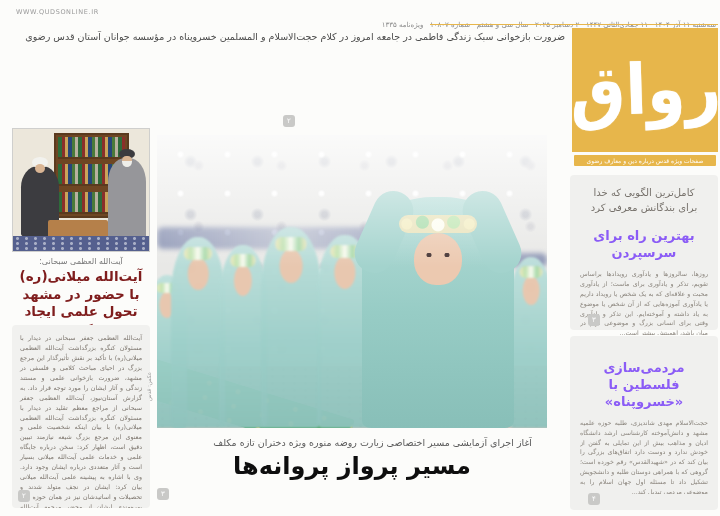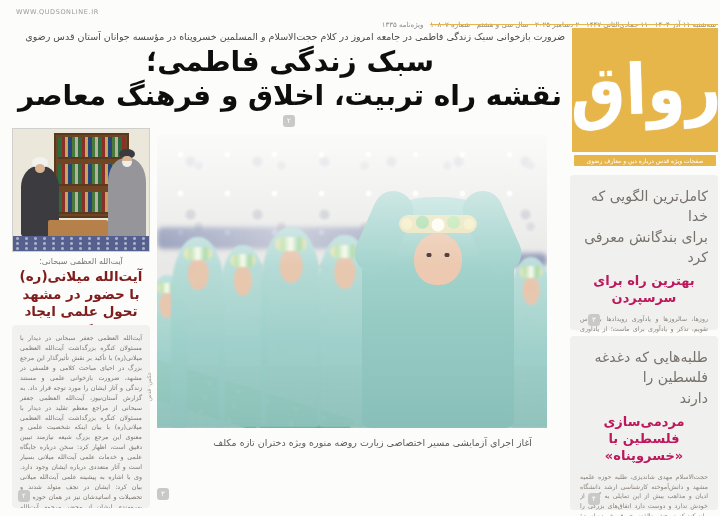--- a/index.html
+++ b/index.html
@@ -205,24 +205,24 @@
     font-size:24px; font-weight:bold; color:#0e0e0e; text-align:center;
   }
   .badge-feature{ left:157px; top:488px; }
   
   .rbox{
     position:absolute; right:2px; width:148px; background:#f0f0ee; border-radius:4px;
     box-sizing:border-box; padding:11px 10px 18px 10px; text-align:center;
   }
   .rbox1{ top:175px; height:155px; }
   .rbox2{ top:336px; height:174px; }
-  .rbox .kicker{ font-size:14px; line-height:1.45; color:#76716b; white-space:pre-line;text-align:right; }
+  .rbox .kicker{ font-size:10px; line-height:1.45; color:#76716b; white-space:pre-line; }
   .rbox .headline{
-    font-size:13px; line-height:1.3; font-weight:bold; color:#be185d;
-    margin-top:6px; white-space:pre-line;
+    font-size:13px; line-height:1.3; font-weight:bold; color:#8b5cf6;
+    margin-top:13px; white-space:pre-line;
   }
   .rbox .body{
     margin-top:7px; font-size:6.3px; line-height:1.58; color:#8a847c;
     text-align:justify; overflow:hidden;
   }
   .rbox1 .body{ height:66px; }
   .rbox2 .body{ height:76px; }
   .badge-r1{ left:588px; top:314px; }
   .badge-r2{ left:588px; top:493px; }
 </style>
@@ -234,22 +234,20 @@
   <div class="website">WWW.QUDSONLINE.IR</div>
   <div class="dateline">سه‌شنبه ۱۱ آذر ۱۴۰۴   ۱۱ جمادی‌الثانی ۱۴۴۷   ۲ دسامبر ۲۰۲۵   سال سی و هشتم   شماره ۱۰۸۰۷   ویژه‌نامه ۱۳۳۵</div>
   <div class="dateline-rule"></div>
 
   <div class="logo-box">
     <div class="logo-text">رواق</div>
   </div>
   <div class="tagline-strip">صفحات ویژه قدس درباره دین و معارف رضوی</div>
 
   <div class="lead-kicker">ضرورت بازخوانی سبک زندگی فاطمی در جامعه امروز در کلام حجت‌الاسلام و المسلمین خسروپناه در مؤسسه جوانان آستان قدس رضوی</div>
-  <div class="lead-headline">سبک زندگی فاطمی؛
-نقشه راه تربیت، اخلاق و فرهنگ معاصر</div>
   <div class="badge badge-lead">۲</div>
 
   <div class="sidebar-photo">
     <div class="bookshelf">
       <div class="shelf-row"></div>
       <div class="shelf-row"></div>
       <div class="shelf-row"></div>
     </div>
     <div class="cleric cleric-left"></div>
     <div class="cleric cleric-right"></div>
@@ -279,32 +277,31 @@
       <div class="arm arm-right"></div>
       <div class="crown"></div>
       <div class="face"></div>
       <div class="eyes"></div>
     </div>
     <div class="glare"></div>
   </div>
   <div class="photo-credit">عکس: قدس</div>
 
   <div class="feature-kicker">آغاز اجرای آزمایشی مسیر اختصاصی زیارت روضه منوره ویژه دختران تازه مکلف</div>
+  <div class="feature-headline">مسیر پرواز پروانه‌ها</div>
   <div class="badge badge-feature">۳</div>
 
   <div class="rbox rbox1">
     <div class="kicker">کامل‌ترین الگویی که خدا
 برای بندگانش معرفی کرد</div>
     <div class="headline">بهترین راه برای سرسپردن</div>
     <div class="body">روزها، سالروزها و یادآوری رویدادها براساس تقویم، تذکر و یادآوری برای ماست؛ از یادآوری محبت و علاقه‌ای که به یک شخص یا رویداد داریم یا یادآوری آموزه‌هایی که از آن شخص یا موضوع به یاد داشته و آموخته‌ایم. این تذکر و یادآوری وقتی برای انسانی بزرگ و موضوعی مهم در میان باشد، اهمیتش بیشتر است...</div>
   </div>
   <div class="badge badge-r1">۳</div>
 
   <div class="rbox rbox2">
-    <div class="kicker">طلبه‌هایی که دغدغه فلسطین را
-دارند</div>
     <div class="headline">مردمی‌سازی فلسطین با
 «خسروپناه»</div>
     <div class="body">حجت‌الاسلام مهدی شاندیزی، طلبه حوزه علمیه مشهد و دانش‌آموخته کارشناسی ارشد دانشگاه ادیان و مذاهب بیش از این تمایلی به گفتن از خودش ندارد و دوست دارد اتفاق‌های بزرگی را بیان کند که در «شهیدالقدس» رقم خورده است؛ گروهی که با همراهی دوستان طلبه و دانشجویش تشکیل داد تا مسئله اول جهان اسلام را به موضوعی مردمی تبدیل کند...</div>
   </div>
   <div class="badge badge-r2">۴</div>
 
 </div>
 
 </body></html>

